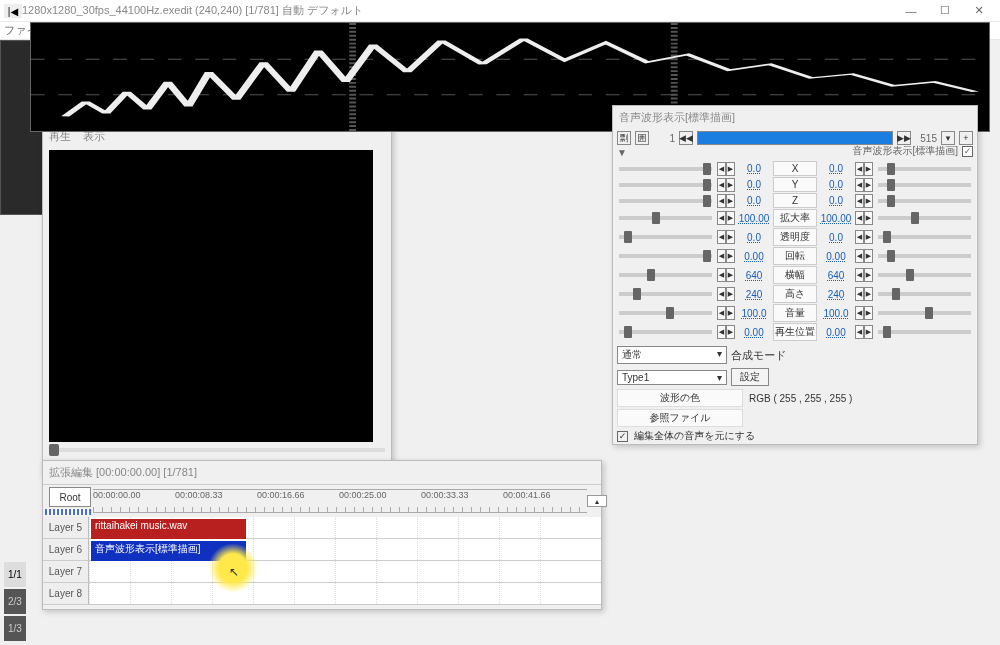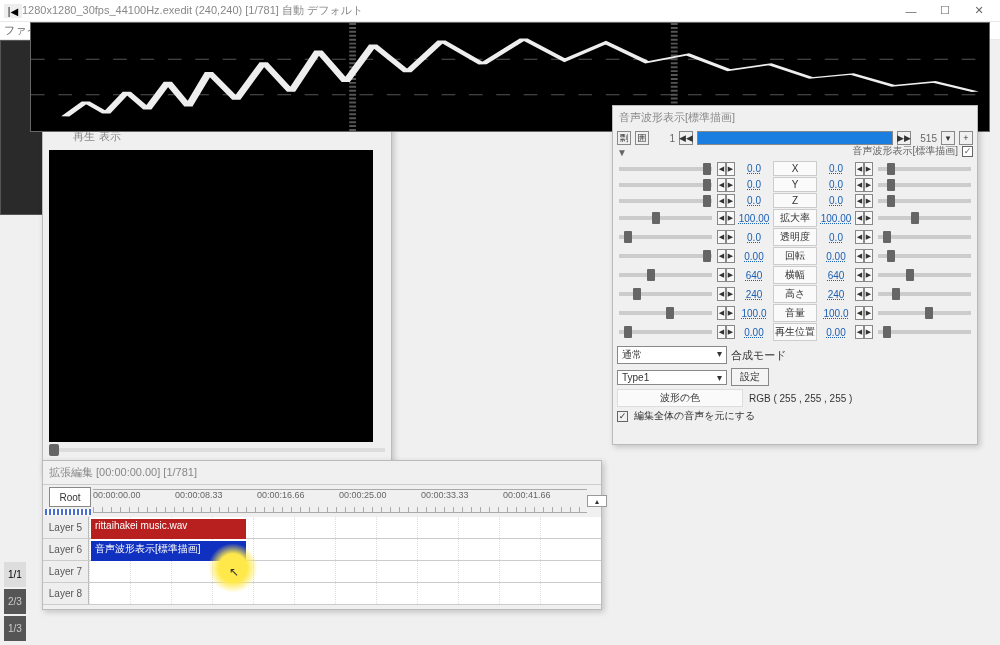--- a/index.html
+++ b/index.html
@@ -12,21 +12,21 @@
 .titlebar .winbtns { display: flex; }
 .titlebar .winbtn { width: 34px; height: 20px; display: flex; align-items: center; justify-content: center; color: #666; cursor: pointer; }
 
 
 .menubar { height: 18px; background: #fff; display: flex; align-items: center; padding: 0 4px; gap: 10px; color: #666; border-bottom: 1px solid #e8e8e8; }
 .menubar span { cursor: pointer; }
 
 
 .panel { position: absolute; background: #f0f0f0; border: 1px solid #bbb; box-shadow: 2px 2px 6px rgba(0,0,0,0.2); }
 .panel-title { color: #888; padding: 4px 6px; font-size: 11px; }
-.panel-sub { color: #888; padding: 0 6px 4px; font-size: 11px; display:flex; gap:4px;margin-left:24px;}
+.panel-sub { color: #888; padding: 0 6px 4px; font-size: 11px; display:flex; gap:12px;}
 
 
 #player { left: 42px; top: 105px; width: 350px; height: 370px; }
 #player .viewport { background: #000; margin: 2px 18px 4px 6px; height: 292px; }
 #player .controls { display: flex; justify-content: flex-end; gap: 4px; padding: 2px 8px; align-items:center;}
 #player .seek { flex:1; height:4px; background:#ddd; margin:6px 6px; position:relative;}
 #player .seek:before{content:'';position:absolute;left:0;top:-4px;width:10px;height:12px;background:#666;border-radius:2px;}
 .ctrlbtn { width: 20px; height: 18px; border: 1px solid #999; background: #fff; display:flex;align-items:center;justify-content:center;cursor:pointer;font-size:10px;}
 
 
@@ -363,20 +363,23 @@
   <div class="dropdowns">
     <div class="dd">
         <span>Type1</span>
         <span>▾</span>
       </div>
     <div class="btn">設定</div>
   </div>
   <div class="cfgrow">
     <div class="lbl">波形の色</div>
     <span>RGB ( 255 , 255 , 255 )</span>
+  </div>
+  <div class="cfgrow">
+    <div class="lbl">参照ファイル</div>
   </div>
   <div class="cfgrow">
     <span class="chk" style="width:11px;height:11px;border:1px solid #666;display:inline-flex;align-items:center;justify-content:center;font-size:9px;">✓</span>
     <span>編集全体の音声を元にする</span>
   </div>
 </div>
 
 <div id="timeline" class="panel">
   <div class="tl-title">拡張編集 [00:00:00.00] [1/781]</div>
   <div class="root-row">

